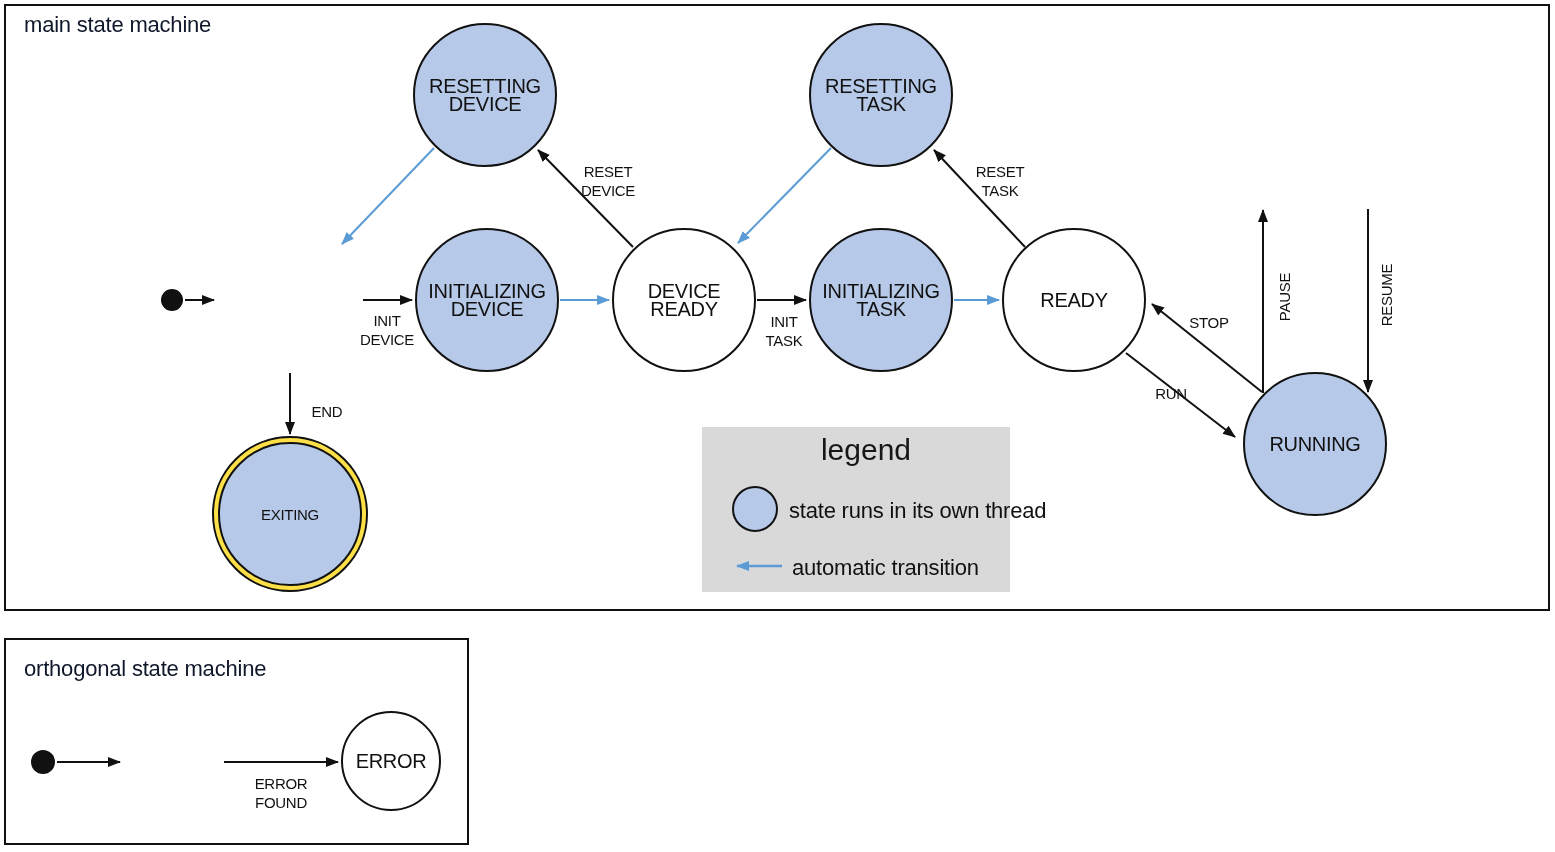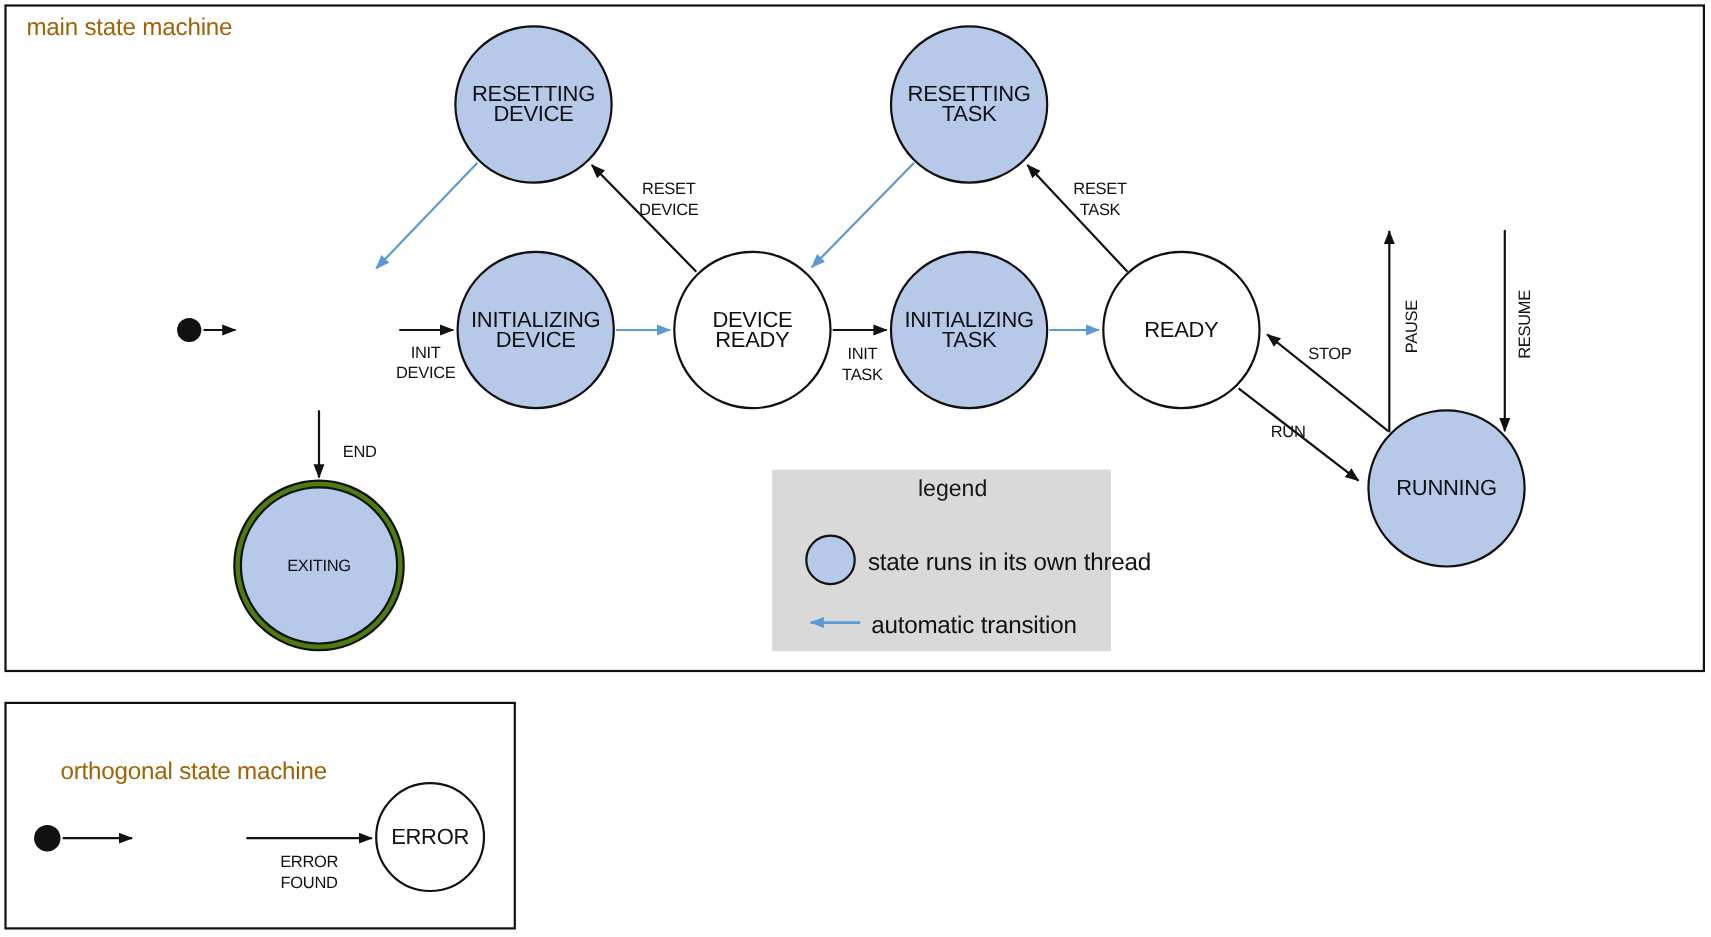--- a/index.html
+++ b/index.html
@@ -4,67 +4,67 @@
 <style>
   html,body { margin:0; padding:0; background:#fff; }
   .page {
     position:relative; width:1555px; height:852px; background:#ffffff;
     font-family:"Liberation Sans", sans-serif; color:#111; overflow:hidden;
   }
   .frame {
     position:absolute; border:2px solid #111; background:#fff; box-sizing:border-box;
   }
   .frame-title {
-    position:absolute; font-size:22px; color:#a16207; letter-spacing:-0.2px; white-space:nowrap;
+    position:absolute; font-size:22px; color:#0f172a; letter-spacing:-0.2px; white-space:nowrap;
   }
   .state {
     position:absolute; width:144px; height:144px; border:2px solid #111; border-radius:50%;
     box-sizing:border-box; display:flex; align-items:center; justify-content:center;
     text-align:center; font-size:20px; line-height:18px; letter-spacing:-0.3px;
     white-space:pre-line; z-index:2;
   }
   .state.threaded { background:#b7c9e8; }
   .state.plain { background:#ffffff; }
   .state.small { width:100px; height:100px; }
   .final-outer {
     position:absolute; width:156px; height:156px; border:2px solid #111; border-radius:50%;
-    background:#4d7c0f; box-sizing:border-box; z-index:2;
+    background:#fde047; box-sizing:border-box; z-index:2;
   }
   .final-inner {
     position:absolute; inset:4px; border:2px solid #111; border-radius:50%; background:#b7c9e8;
     display:flex; align-items:center; justify-content:center; font-size:15px; letter-spacing:-0.3px;
   }
   .tlabel {
     position:absolute; transform:translate(-50%,-50%); font-size:15px; line-height:19px;
     text-align:center; white-space:pre-line; letter-spacing:-0.3px; z-index:3;
   }
   .tlabel.vert { transform:translate(-50%,-50%) rotate(-90deg); }
   .arrows { position:absolute; left:0; top:0; z-index:4; pointer-events:none; }
   .legend {
     position:absolute; left:702px; top:427px; width:308px; height:165px; background:#d9d9d9; z-index:1;
   }
   .legend-title {
-    position:absolute; top:6px; left:0; right:0; text-align:center; font-size:21px; color:#161616;margin-left:20px;
+    position:absolute; top:6px; left:0; right:0; text-align:center; font-size:30px; color:#161616;margin-left:20px;
   }
   .legend-circle {
     position:absolute; left:30px; top:59px; width:46px; height:46px; box-sizing:border-box;
     border:2px solid #111; border-radius:50%; background:#b7c9e8;
   }
   .legend-item { position:absolute; font-size:22px; letter-spacing:-0.2px; white-space:nowrap; }
 </style>
 </head>
 <body>
 
 <div class="page">
 
   <div class="frame" style="left:4px; top:4px; width:1546px; height:607px;"></div>
   <div class="frame-title" style="left:24px; top:12px;">main state machine</div>
 
   <div class="frame" style="left:4px; top:638px; width:465px; height:207px;"></div>
-  <div class="frame-title" style="left:24px; top:688px;margin-left:31px;">orthogonal state machine</div>
+  <div class="frame-title" style="left:24px; top:656px;">orthogonal state machine</div>
 
   <div class="state threaded" style="left:413px; top:23px;">RESETTING
 DEVICE</div>
   <div class="state threaded" style="left:809px; top:23px;">RESETTING
 TASK</div>
   <div class="state threaded" style="left:415px; top:228px;">INITIALIZING
 DEVICE</div>
   <div class="state plain" style="left:612px; top:228px;">DEVICE
 READY</div>
   <div class="state threaded" style="left:809px; top:228px;">INITIALIZING

